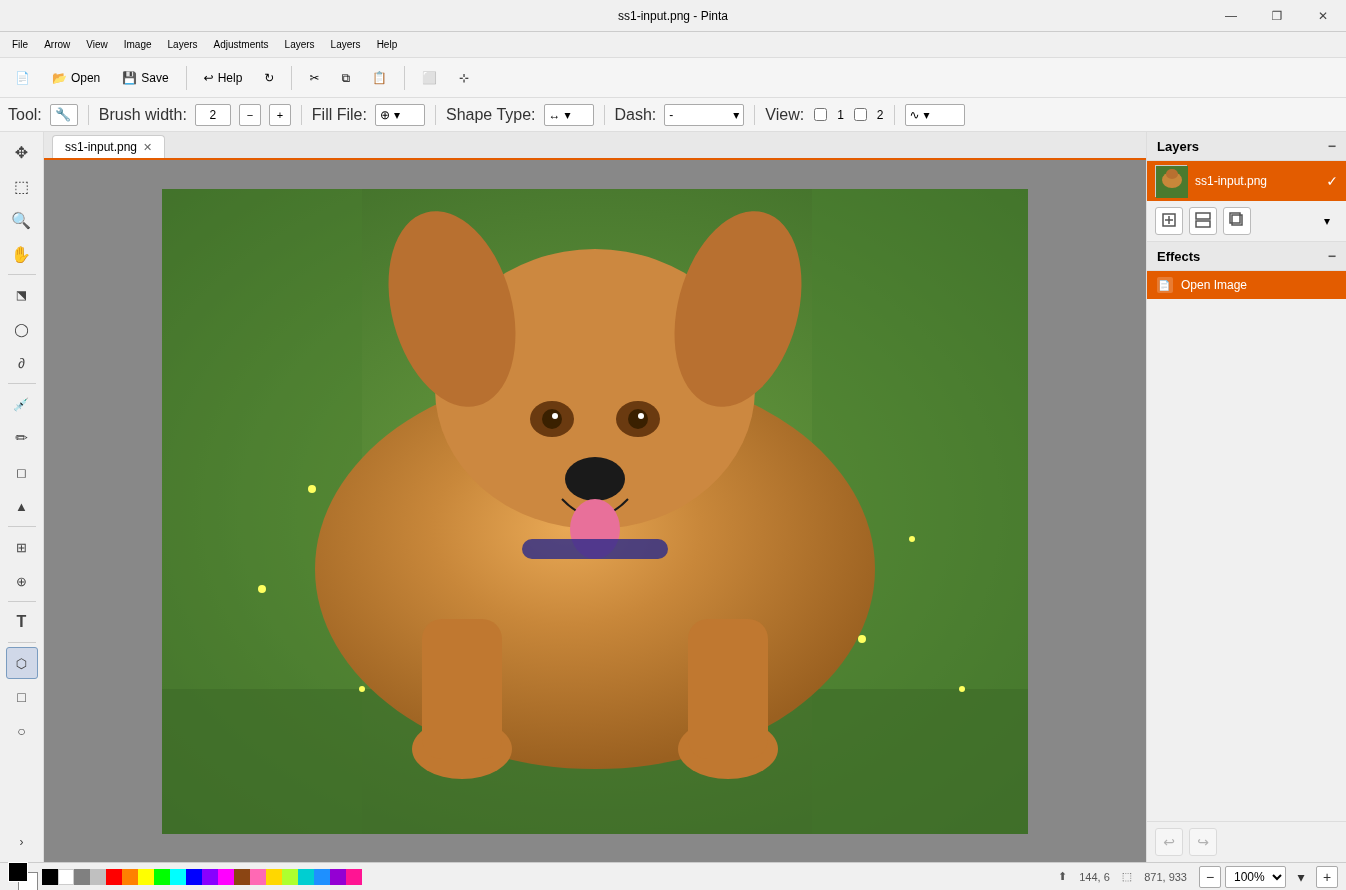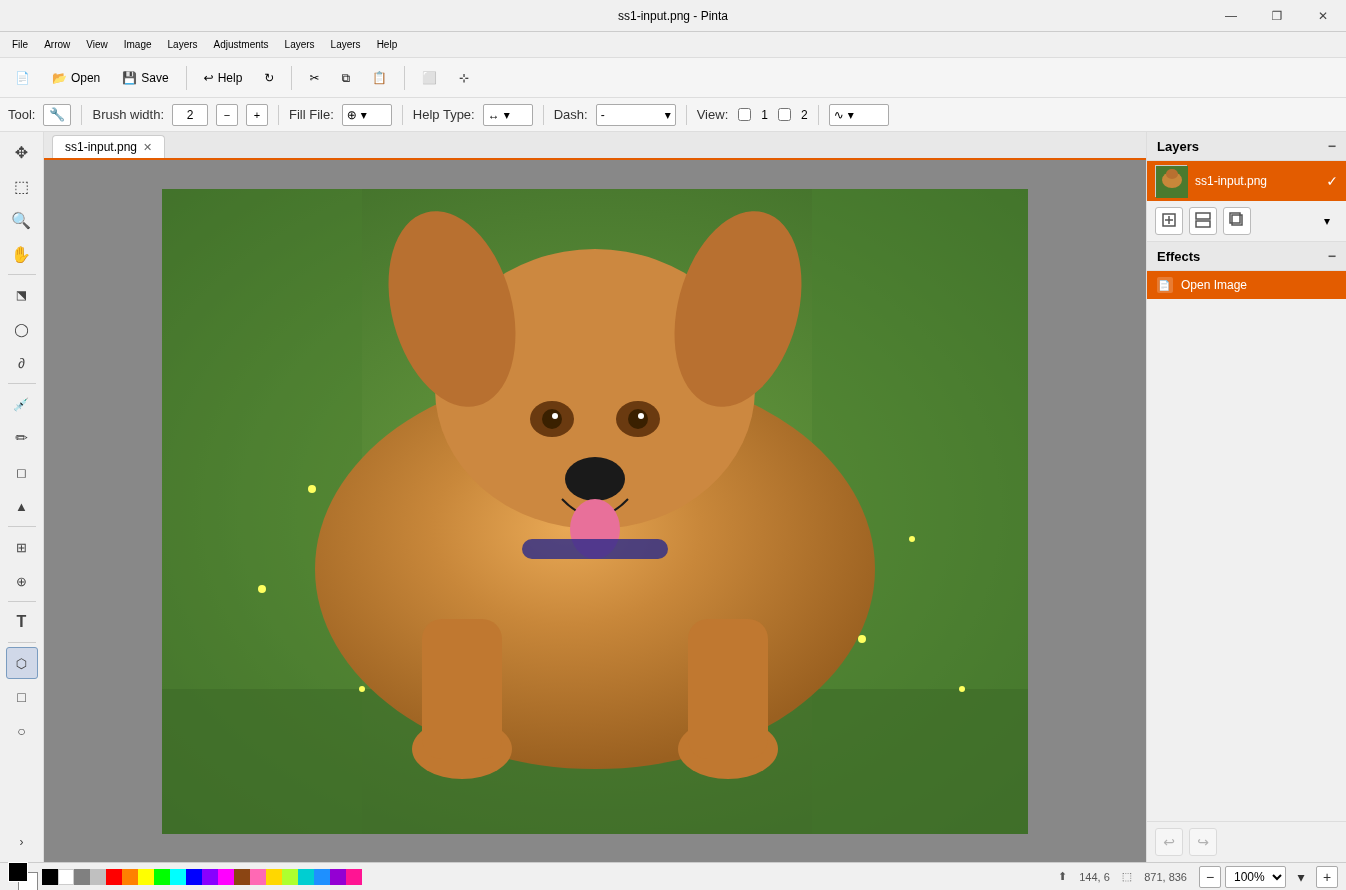--- a/index.html
+++ b/index.html
@@ -76,21 +76,21 @@
     
     #optionsbar {
       background: #f5f5f5;
       height: 34px;
       display: flex;
       align-items: center;
       padding: 0 8px;
       border-bottom: 1px solid #ddd;
       gap: 8px;
     }
-    .opt-label { font-size: 13px; color: #333; }
+    .opt-label { font-size: 16px; color: #333; }
     .opt-input {
       width: 36px;
       height: 22px;
       border: 1px solid #aaa;
       border-radius: 2px;
       padding: 0 4px;
       font-size: 12px;
       text-align: center;
     }
     .opt-btn {
@@ -456,21 +456,21 @@
   <input class="opt-input" type="text" value="2" style="">
   <button class="opt-btn">−</button>
   <button class="opt-btn">+</button>
   <div class="opt-sep"></div>
   <span class="opt-label">Fill File:</span>
   <div class="opt-select">
     <span>⊕</span>
     <span>▾</span>
   </div>
   <div class="opt-sep"></div>
-  <span class="opt-label">Help Type:</span>
+  <span class="opt-label">Shape Type:</span>
   <div class="opt-select">
     <span>↔</span>
     <span>▾</span>
   </div>
   <div class="opt-sep"></div>
   <span class="opt-label">Dash:</span>
   <div class="opt-select" style="min-width:80px;">
     <span>-</span>
     <span style="margin-left:auto;">▾</span>
   </div>
@@ -681,21 +681,21 @@
       <div class="palette-color" style="background:#00ced1;"></div>
       <div class="palette-color" style="background:#1e90ff;"></div>
       <div class="palette-color" style="background:#9400d3;"></div>
       <div class="palette-color" style="background:#ff1493;"></div>
     </div>
   </div>
   <div class="status-right">
     <span class="coord-display">⬆</span>
     <span class="coord-display">144, 6</span>
     <span class="coord-display">⬚</span>
-    <span class="coord-display">871, 836</span>
+    <span class="coord-display">871, 933</span>
     <div class="zoom-controls">
       <div class="zoom-btn">−</div>
       <select class="zoom-select">
         <option>100%</option>
         <option>50%</option>
         <option>200%</option>
         <option>25%</option>
       </select>
       <div class="expand-btn">▾</div>
       <div class="zoom-btn">+</div>

